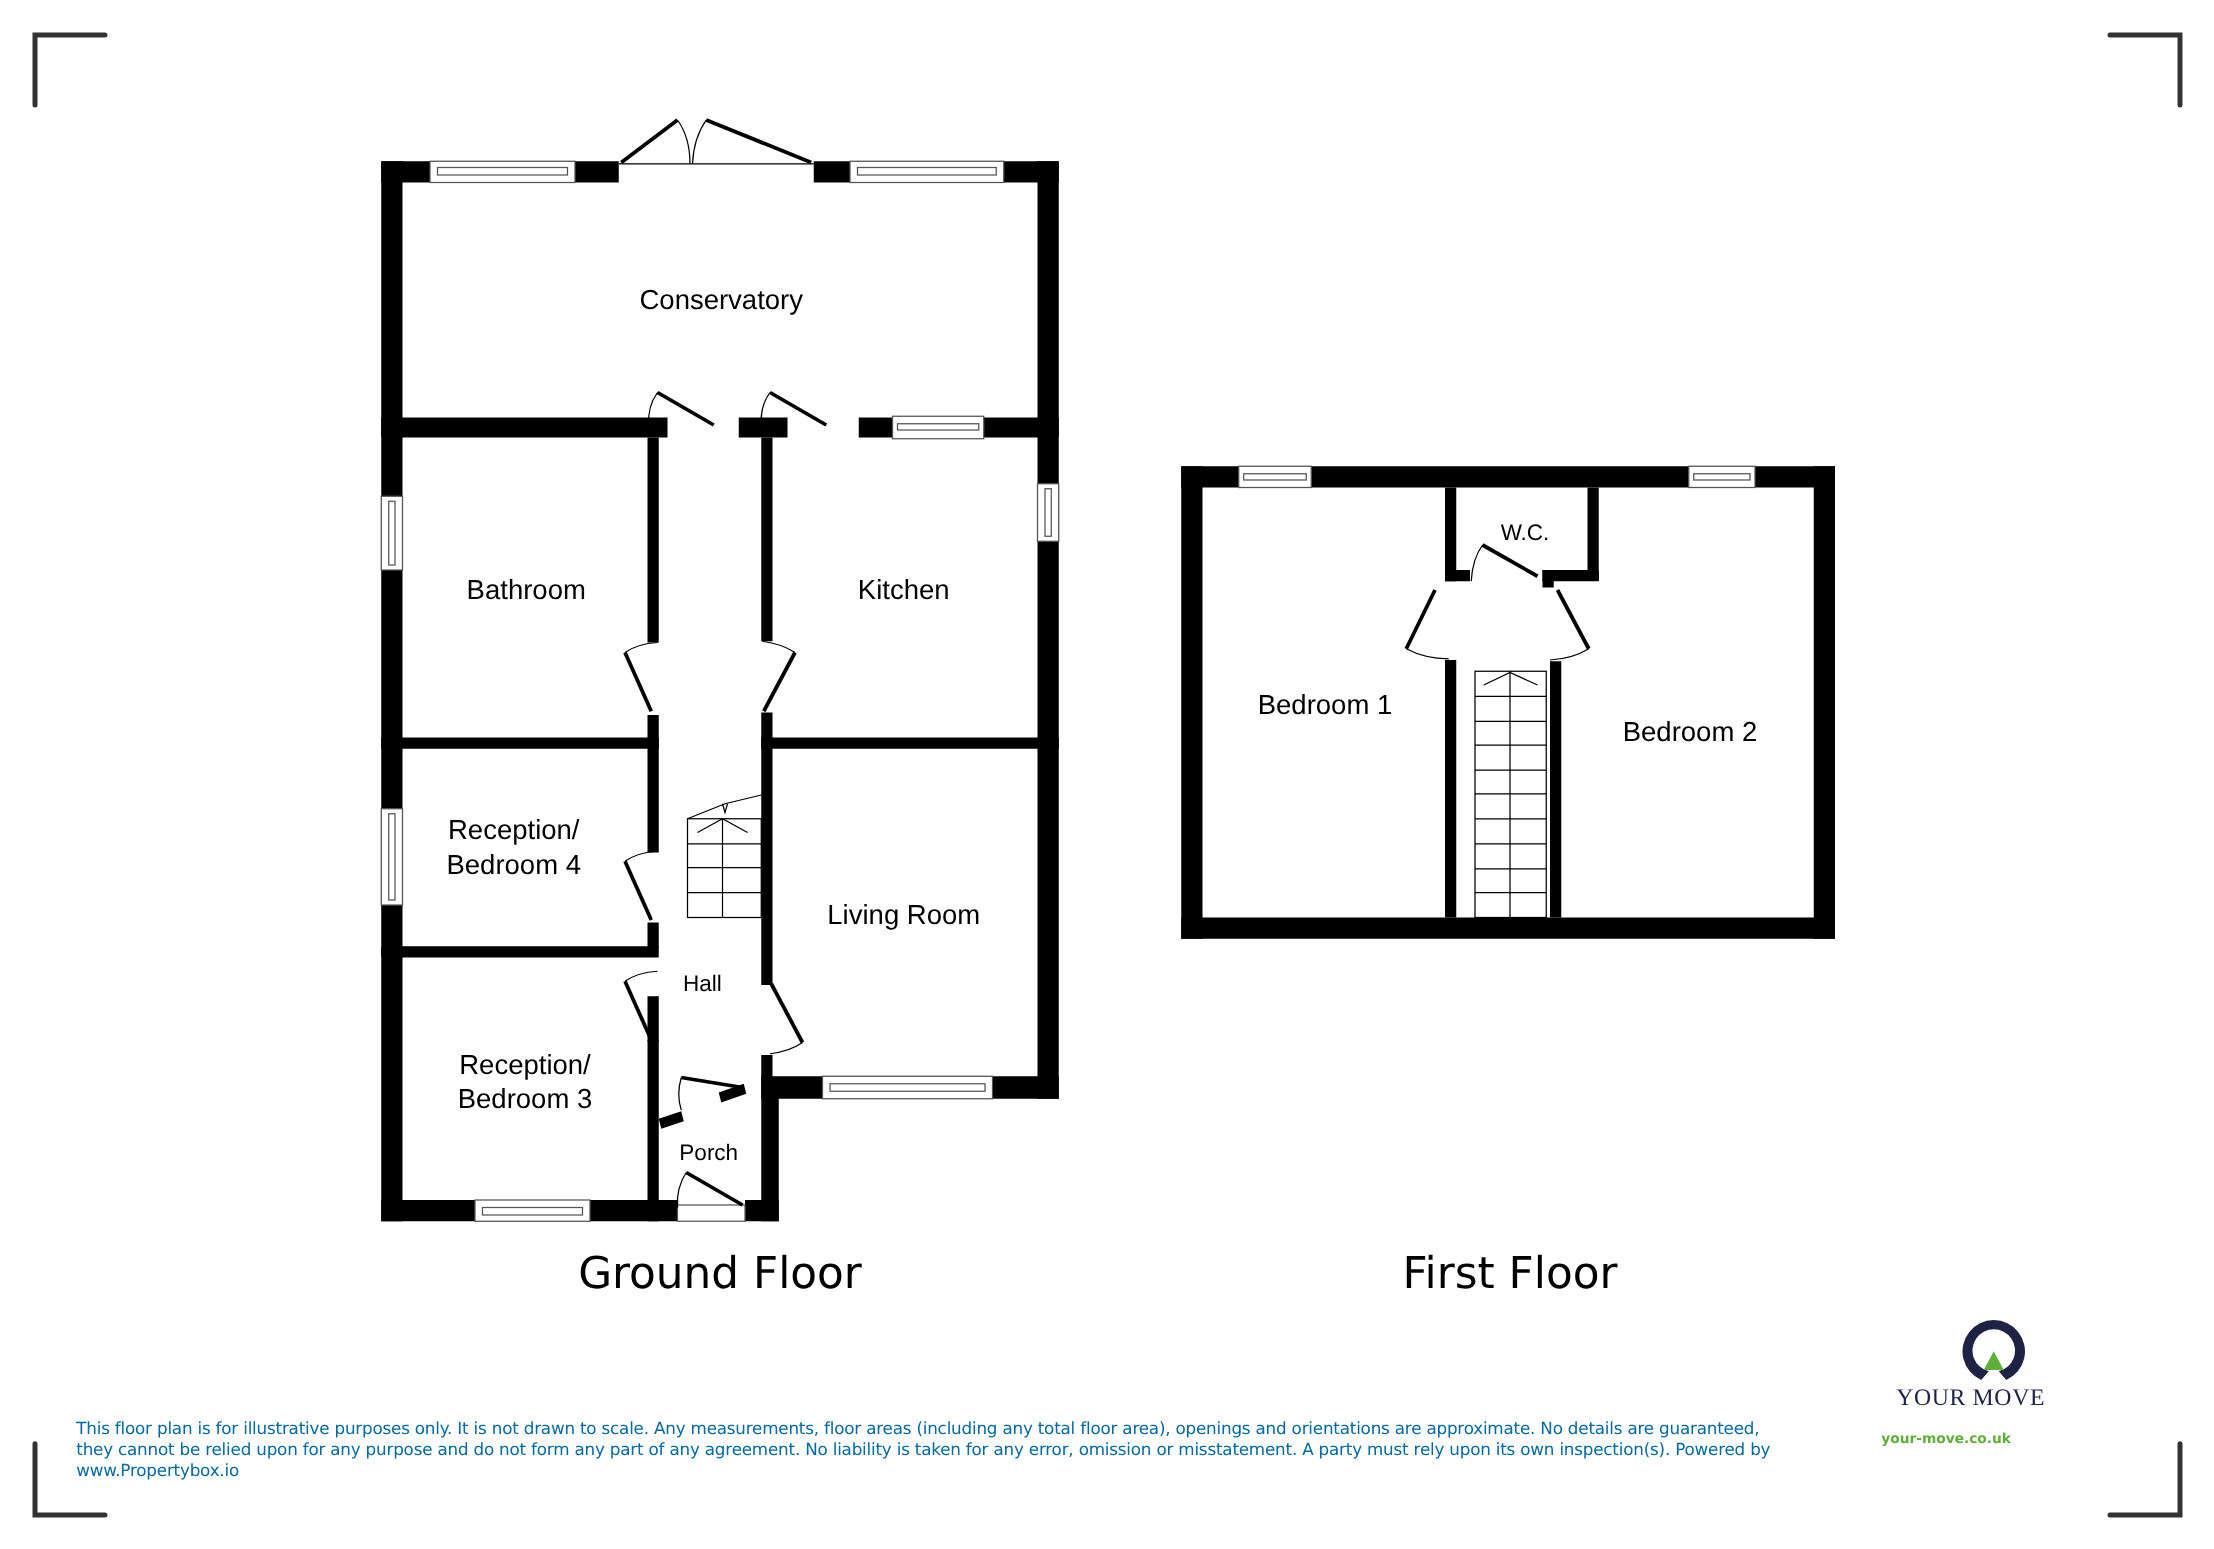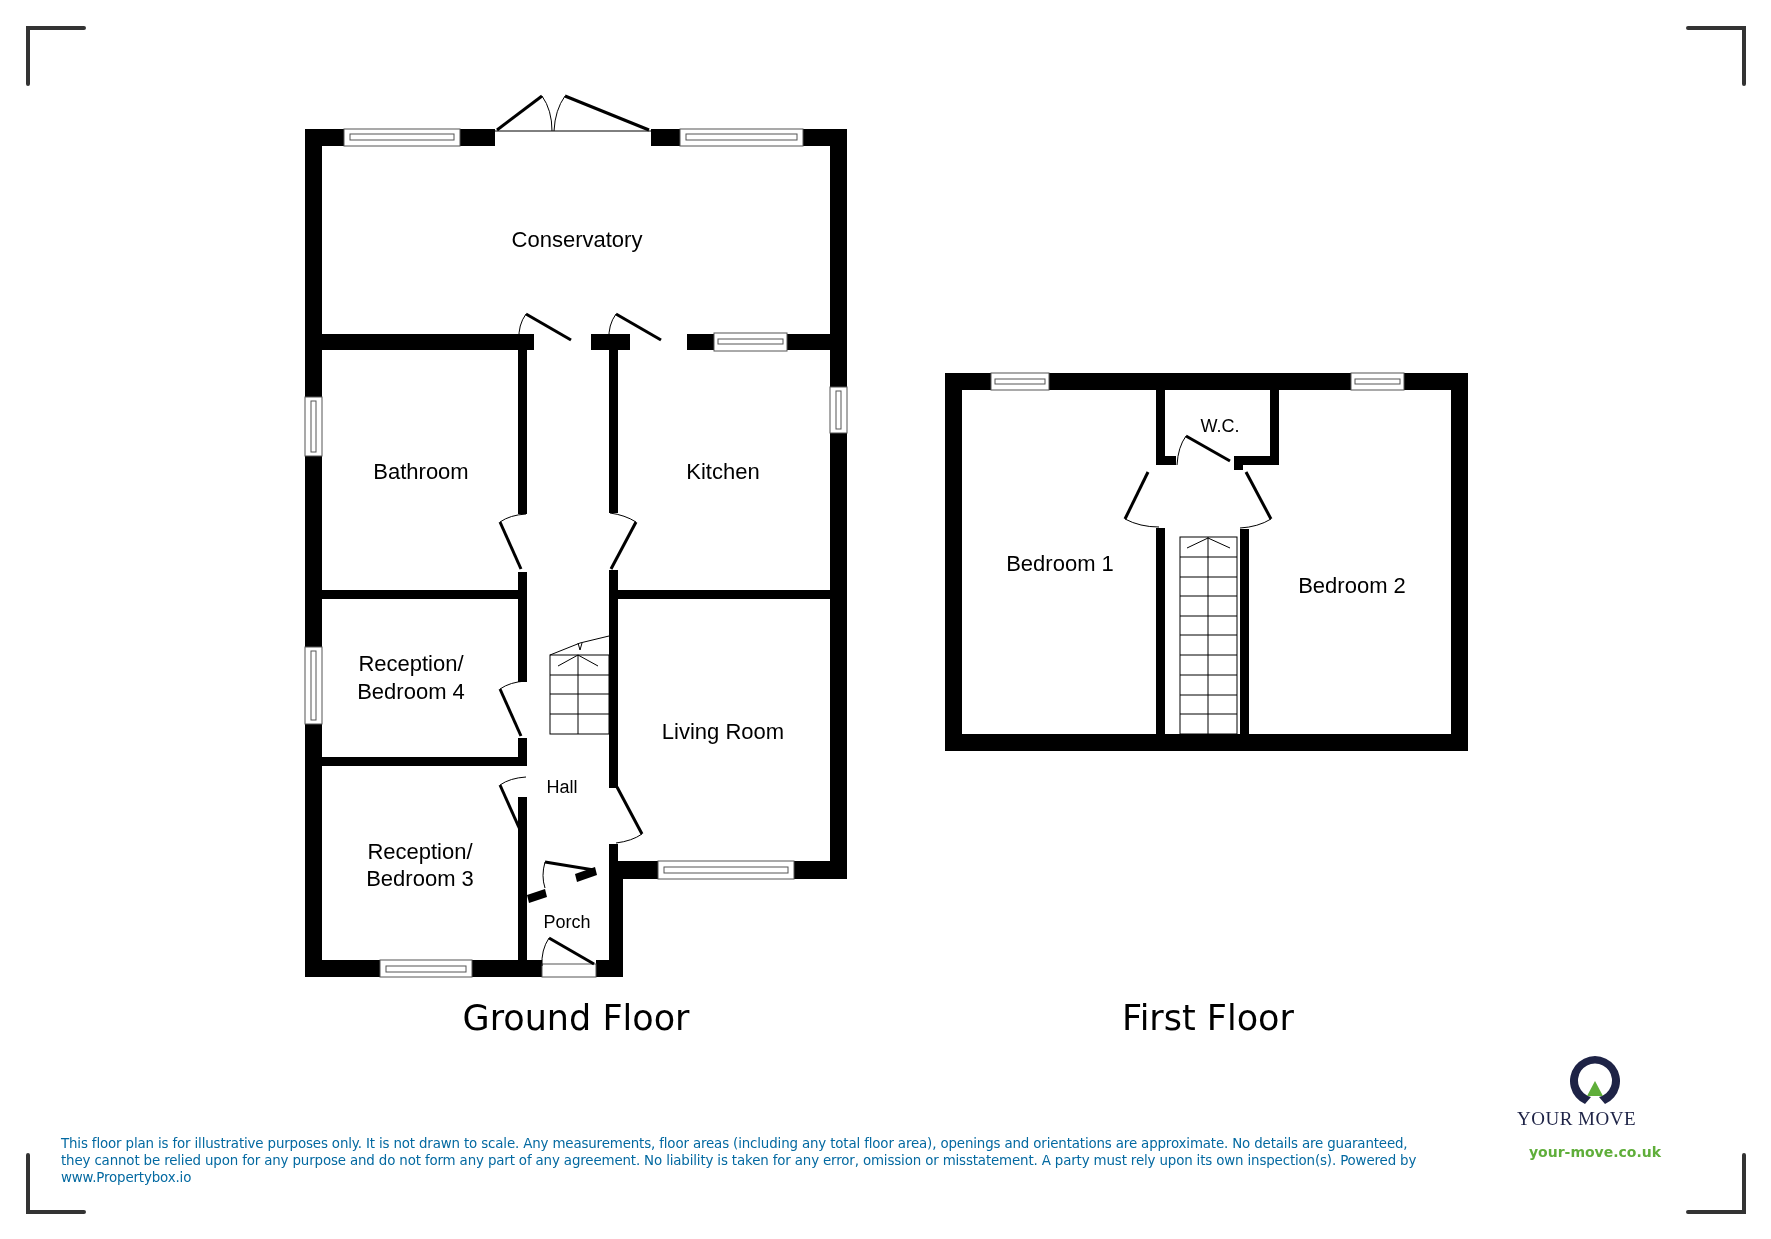--- a/index.html
+++ b/index.html
@@ -9,22 +9,22 @@
   .room-label-sm { font-family: "Liberation Sans", sans-serif; font-size: 18px; fill: #000; text-anchor: middle; }
   .floor-title { font-family: "DejaVu Sans", sans-serif; font-size: 35px; fill: #000; text-anchor: middle; }
   .disclaimer {
     position: absolute; left: 61px; top: 1135px; width: 1375px;
     font-family: "DejaVu Sans", sans-serif; font-size: 13.4px; line-height: 17px; color: #0369a1;
     letter-spacing: -0.15px;
   }
   .logo { position: absolute; left: 1505px; top: 1054px; width: 180px; height: 110px; }
   .logo-text { position: absolute; left: 0; top: 54px; width: 180px; text-align: left;
     font-family: "Liberation Serif", serif; font-size: 19px; color: #1e2346; letter-spacing: 0.5px; margin-left: 12px; }
-  .logo-url { position: absolute; left: 0; top: 90px; width: 180px; text-align: center;
-    font-family: "DejaVu Sans", sans-serif; font-size: 14px; font-weight: bold; color: #5fae3a; }
+  .logo-url { position: absolute; left: 0; top: 90px; width: 180px; 
+    font-family: "DejaVu Sans", sans-serif; font-size: 11px; font-weight: bold; color: #5fae3a; }
 </style>
 </head>
 <body>
 
 <svg id="plan" viewBox="0 0 1771 1239" xmlns="http://www.w3.org/2000/svg">
 
   <g stroke="#333" stroke-width="4" fill="none" stroke-linecap="round">
     <path d="M28 84 V28 H84"></path>
     <path d="M1688 28 H1744 V84"></path>
     <path d="M28 1155 V1212 H84"></path>

